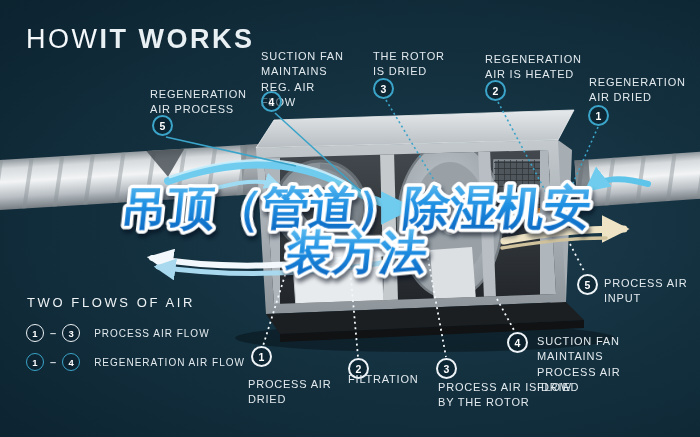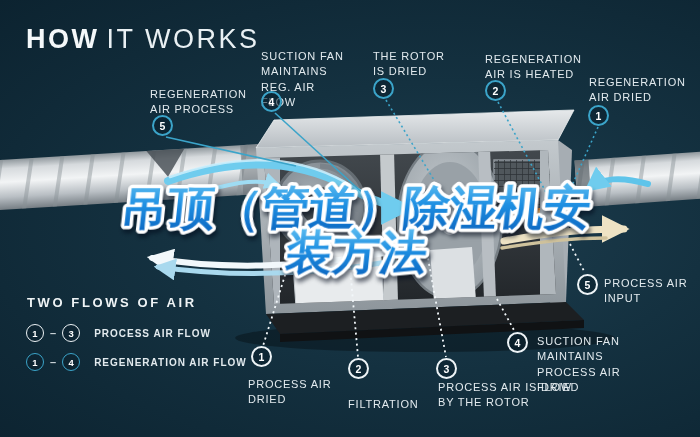--- a/index.html
+++ b/index.html
@@ -3,36 +3,36 @@
 <meta charset="utf-8">
 <style>
   html,body{margin:0;padding:0;background:#081820;}
   .stage{
     position:relative;width:700px;height:437px;overflow:hidden;
     background:radial-gradient(ellipse at 62% 52%, #1d3d4e 0%, #143140 45%, #0c2330 100%);
     font-family:"Liberation Sans",sans-serif;
   }
   svg.illus{position:absolute;left:0;top:0;z-index:1;}
   .title{position:absolute;left:26px;top:24px;font-size:27px;letter-spacing:2.5px;color:#f4f8fa;z-index:3;white-space:nowrap;}
-  .t-bold{font-weight:700;margin-top:32px;}
-  .t-light{font-weight:400;margin-left:7px;color:#e9f0f3;}
+  .t-bold{font-weight:400;margin-top:32px;}
+  .t-light{font-weight:700;color:#e9f0f3;}
   .clabel{position:absolute;font-size:11px;font-weight:400;letter-spacing:.8px;line-height:1.4;color:#e2eaee;z-index:3;}
   .badge{
     position:absolute;width:21px;height:21px;border-radius:50%;border:2px solid;
     display:flex;align-items:center;justify-content:center;
     font-size:10.5px;font-weight:700;color:#fff;box-sizing:border-box;
     background:rgba(10,31,43,.55);z-index:3;
   }
   .badge.teal{border-color:#3ba4c9;}
   .badge.white{border-color:#edf3f6;}
-  .legend-heading{position:absolute;left:27px;top:295px;font-size:13px;font-weight:700;letter-spacing:2.6px;color:#eef3f5;z-index:3;white-space:nowrap;}
+  .legend-heading{position:absolute;left:27px;top:295px;font-size:13px;font-weight:400;letter-spacing:2.6px;color:#eef3f5;z-index:3;white-space:nowrap;}
   .legend-row{position:absolute;display:flex;align-items:center;gap:6px;color:#e2eaee;z-index:3;}
   .lg-circle{width:18px;height:18px;border-radius:50%;border:1.6px solid #edf3f6;display:flex;align-items:center;justify-content:center;font-size:9.5px;font-weight:700;color:#fff;box-sizing:border-box;background:rgba(10,31,43,.4);}
   .legend-row.regen .lg-circle{border-color:#3ba4c9;}
-  .lg-label{font-size:10px;font-weight:700;letter-spacing:1px;margin-left:8px;white-space:nowrap;}
+  .lg-label{font-size:10px;font-weight:400;letter-spacing:1px;margin-left:8px;white-space:nowrap;}
   .lg-dash{font-size:11px;color:#cdd6db;font-weight:700;}
   svg.headline{position:absolute;left:0;top:0;z-index:5;pointer-events:none;}
 </style>
 </head>
 <body>
 
 <div class="stage">
 
   <svg class="illus" width="700" height="437" viewBox="0 0 700 437">
     <defs>
@@ -177,21 +177,21 @@
   <div class="clabel" style="left:589px;top:75px;width:95px">REGENERATION AIR DRIED</div>
   <div class="badge teal" style="left:588px;top:105px">1</div>
 
   <div class="badge white" style="left:577px;top:274px">5</div>
   <div class="clabel" style="left:604px;top:276px;width:85px">PROCESS AIR INPUT</div>
 
   <div class="badge white" style="left:251px;top:346px">1</div>
   <div class="clabel" style="left:248px;top:377px;width:85px">PROCESS AIR DRIED</div>
 
   <div class="badge white" style="left:348px;top:358px">2</div>
-  <div class="clabel" style="left:348px;top:397px;width:100px">FILTRATION</div>
+  <div class="clabel" style="left:348px;top:372px;width:100px">FILTRATION</div>
 
   <div class="badge white" style="left:436px;top:358px">3</div>
   <div class="clabel" style="left:438px;top:380px;width:145px">PROCESS AIR IS DRIED BY THE ROTOR</div>
 
   <div class="badge white" style="left:507px;top:332px">4</div>
   <div class="clabel" style="left:537px;top:334px;width:120px">SUCTION FAN MAINTAINS PROCESS AIR FLOW</div>
 
   <div class="legend-heading">TWO FLOWS OF AIR</div>
   <div class="legend-row process" style="left:26px;top:324px">
     <span class="lg-circle">1</span>

